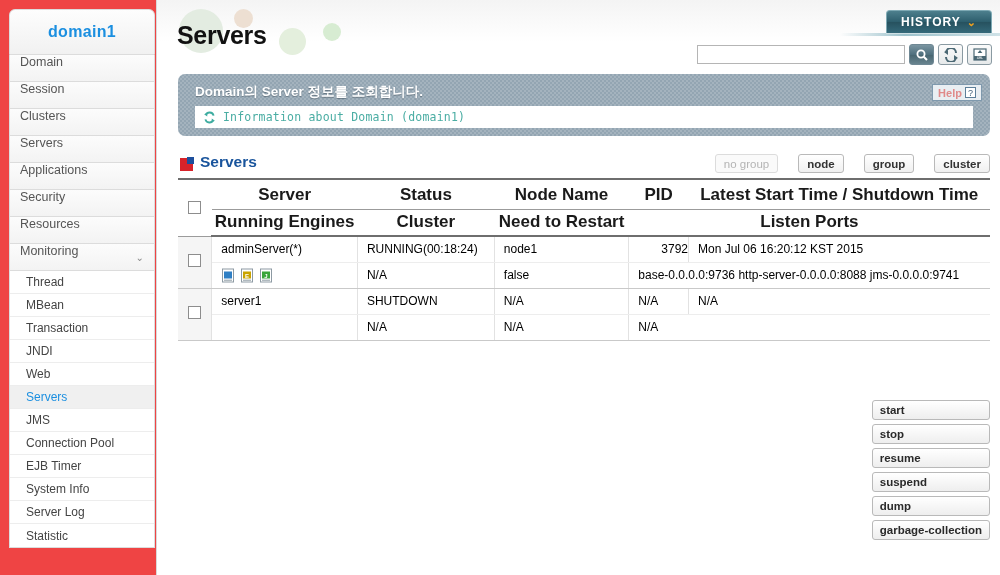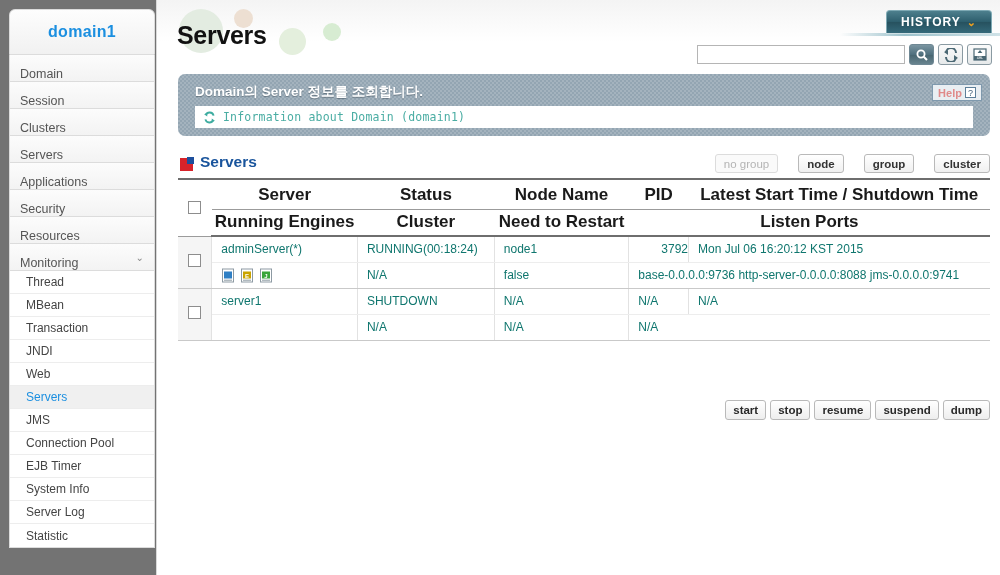--- a/index.html
+++ b/index.html
@@ -11,41 +11,41 @@
     font-family: "Liberation Sans", sans-serif;
     font-size: 12px;
     color: #333;
   }
   #root { position: relative; width: 1000px; height: 575px; background: #fff; }
 
   
   #sidebar {
     position: absolute; left: 0; top: 0;
     width: 157px; height: 575px;
-    background: #737373;
+    background: #ef4444;
     border-right: 1px solid #d9d9d9;
   }
   .sb-inner {
     position: absolute; left: 9px; top: 9px; width: 146px;
   }
   .sb-logo {
     height: 46px;
     background: linear-gradient(to bottom,#fdfdfd 0%,#f1f1f1 100%);
     border: 1px solid #dcdcdc;
     border-radius: 6px 6px 0 0;
     display: flex; align-items: center; justify-content: center;
     font-size: 16px; font-weight: bold; color: #1b8fe0;
     letter-spacing: .3px;
   }
   .sb-item {
     height: 27px;
     background: linear-gradient(to bottom,#fcfcfc 0%,#f3f3f3 100%);
     border: 1px solid #dcdcdc;
     border-top: none;
-    display: flex; align-items: flex-end;
+    display: flex; align-items: flex-start;
     padding: 0 10px;
     font-size: 12.5px; color: #555;
     position: relative;
   }
   .sb-item .chev {
     position: absolute; right: 10px; top: 50%;
     transform: translateY(-50%);
     font-size: 10px; color: #8a8a8a;
   }
   .sb-sub {
@@ -188,36 +188,36 @@
     display: inline-block;
   }
   .hdr-td {
     height: 27px; text-align: center; font-size: 17px; font-weight: bold; color: #1a1a1a;
     vertical-align: middle;
   }
   .hdr-row1 td { border-bottom: 1px solid #9b9b9b; }
   .hdr-row2 td { border-bottom: 2px solid #6e6e6e; }
   .hdr-chk-wrap { background: #fff; }
   .data-td {
-    height: 26px; font-size: 12px; color: #0f766e; padding-left: 9px;
+    height: 26px; font-size: 12px; color: #000000; padding-left: 9px;
     vertical-align: middle;
     border-right: 1px solid #e2e2e2;
     border-bottom: 1px solid #ededed;
   }
   .data-td.nb { border-right: none; }
   .row-sep td { border-bottom: 1px solid #c9c9c9; }
   .chk-shade { background: #f5f5f5; border-right: 1px solid #e2e2e2; }
   .engines { display: flex; gap: 4px; align-items: center; padding-left: 9px; }
   .eicon { width: 15px; height: 15px; position: relative; }
   .ports { line-height: 15px; font-size: 12px; padding: 4px 0 4px 9px; }
 
   
   #act-btns {
     position: absolute; right: 10px; top: 400px;
-    display: flex; gap: 4px;
+    display: flex; gap: 4px; flex-direction: column;
   }
   .abtn {
     height: 20px; padding: 0 7px;
     border: 1px solid #b9b9b9; border-radius: 3px;
     background: linear-gradient(to bottom,#ffffff 0%,#eeeeee 100%);
     font-size: 11.5px; color: #2a2a2a; font-weight: bold;
     display: flex; align-items: center;
   }
 </style>
 </head>
@@ -434,15 +434,16 @@
         </tbody>
     </table>
   </div>
 
   <div id="act-btns">
       <div class="abtn">start</div>
       <div class="abtn">stop</div>
       <div class="abtn">resume</div>
       <div class="abtn">suspend</div>
       <div class="abtn">dump</div>
+      <div class="abtn">garbage-collection</div>
     </div>
 
 </div>
 
 </body></html>

